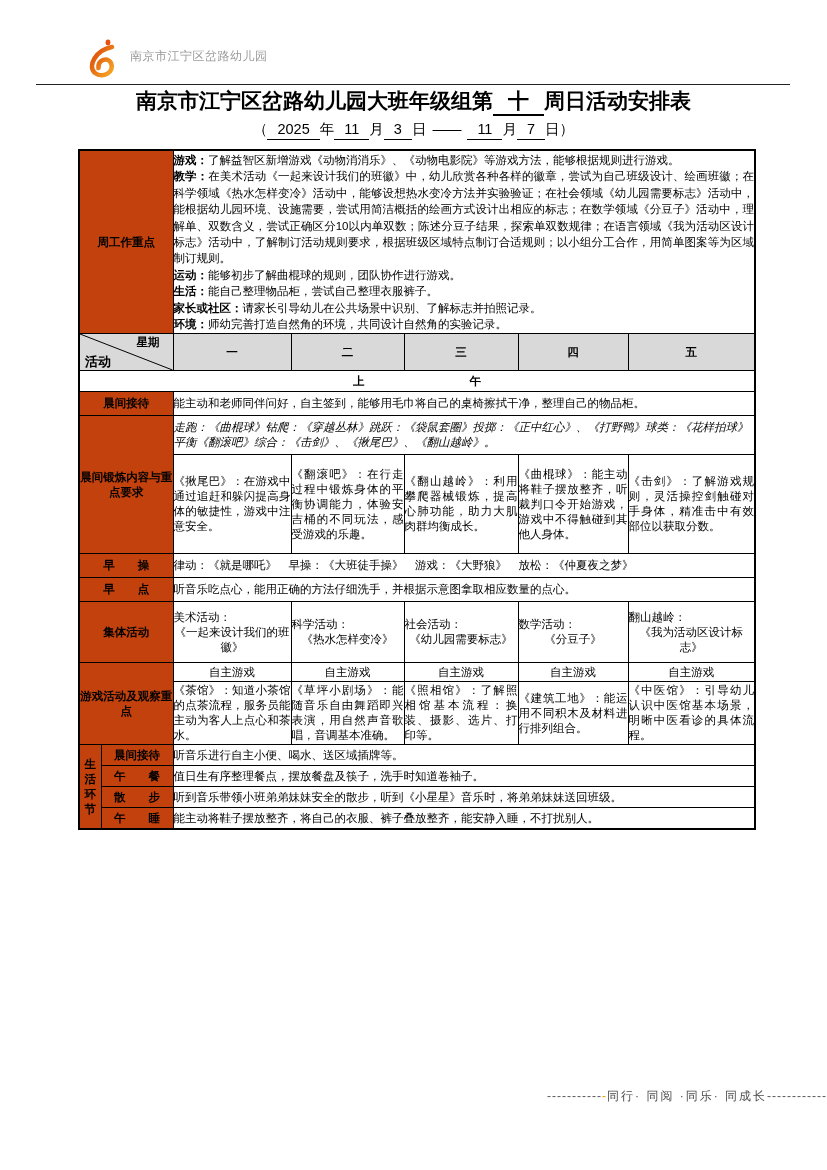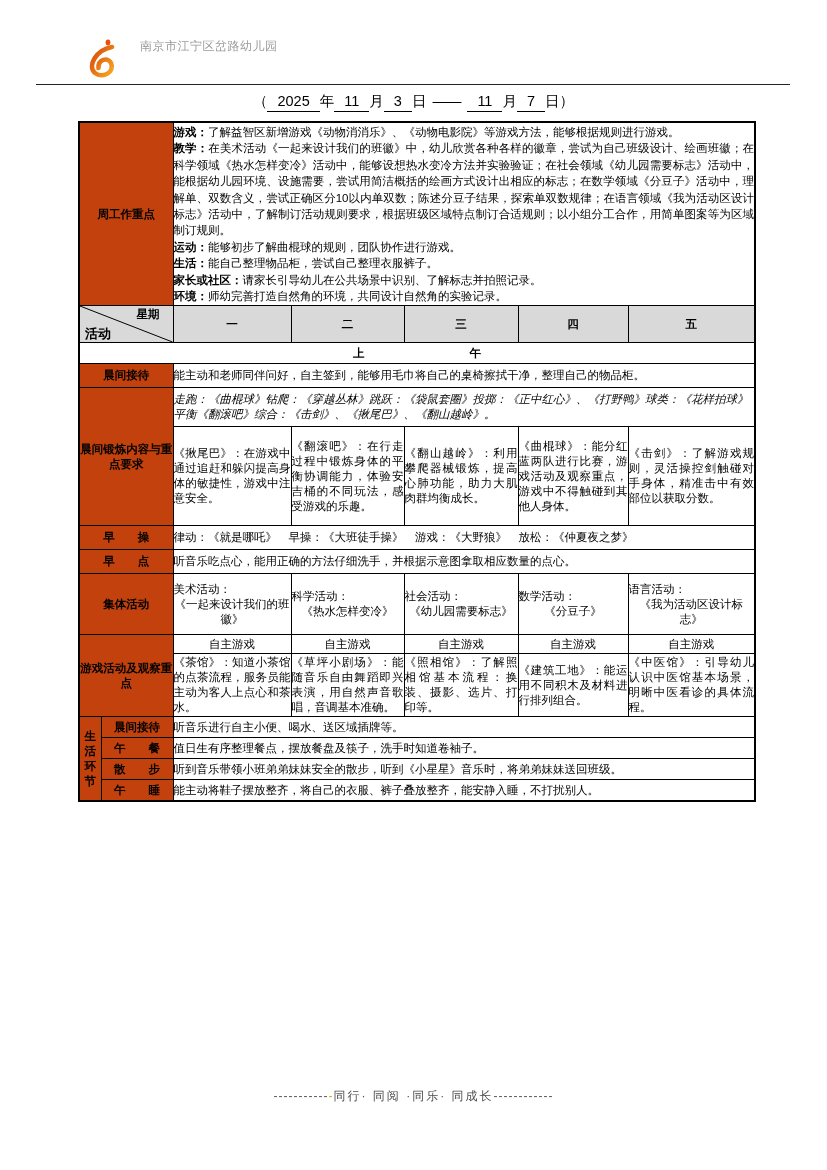--- a/index.html
+++ b/index.html
@@ -2,21 +2,21 @@
 <html><head>
 <meta charset="utf-8">
 <style>
   html,body { margin:0; padding:0; background:#e9e9e9; }
   .page {
     position:relative; width:827px; height:1170px; margin:0 auto;
     background:#ffffff; box-sizing:border-box;
     font-family:"Liberation Sans","DejaVu Sans",sans-serif; color:#000;
   }
   
-  .logo { position:absolute; left:84px; top:38px; display:flex; align-items:flex-start; gap:14px; }
+  .logo { position:absolute; left:84px; top:38px; display:flex; align-items:center; gap:4px; }
   .logo svg { width:42px; height:40px; display:block; }
   .logo-text { color:#9a9a9a; font-size:12px; padding-bottom:4px; letter-spacing:0.5px; }
   .header-rule { position:absolute; left:36px; right:37px; top:84px; border-top:1.5px solid #222; }
 
   .flow { position:absolute; top:88px; left:0; right:0; }
   .title { text-align:center; font-size:21px; font-weight:bold; margin:0; line-height:26px; }
   .blank-wk { border-bottom:2px solid #000; padding:0 15px; display:inline-block; }
   .subtitle { text-align:center; font-size:14.5px; font-weight:normal; margin-top:3px; line-height:20px; }
   .subtitle .u { border-bottom:1.5px solid #000; display:inline-block; padding:0 10px; }
   .subtitle .sep { padding:0 6px; }
@@ -40,21 +40,21 @@
   .ex-col { vertical-align:top; text-align:justify; line-height:19px; height:96px; padding:2px 5px; }
   .small-row { height:21px; }
   .col-act { vertical-align:top; height:58px; padding:2px 4px; }
   .col-act .typ { text-align:left; }
   .col-act .ttl { text-align:center; }
   .freeplay { text-align:center; height:16px; padding:0; line-height:15px; }
   .game-col { vertical-align:top; text-align:justify; line-height:13.8px; font-size:11px; height:55px; padding:2px 4px; }
   .vlabel { padding:2px 0; line-height:17px; letter-spacing:0; }
   .life-row { height:21px; }
 
-  .footer { position:absolute; top:1088px; left:0; right:0; text-align:center; font-size:12px; color:#595959; }
+  .footer { position:absolute; top:1088px; left:0; right:0; text-align:right; font-size:12px; color:#595959; }
   .footer .dash { letter-spacing:1px; }
   .footer .accent { color:#e8a000; }
   .footer .ftext { letter-spacing:2px; color:#4d4d4d; }
 </style>
 </head>
 <body>
 
 <div class="page">
 
   <div class="logo">
@@ -67,20 +67,21 @@
       </defs>
       <ellipse cx="23" cy="4.5" rx="2.4" ry="3" fill="#e8500f"></ellipse>
       <path d="M27,9 C11,12 2,28 10,35 C18,41 30,34 26,25 C23,18.5 13,21.5 13.5,30" fill="none" stroke="url(#lg)" stroke-width="4.6" stroke-linecap="round"></path>
     </svg>
     <span class="logo-text">南京市江宁区岔路幼儿园</span>
   </div>
   <div class="header-rule"></div>
 
   <div class="flow">
 
+    <h1 class="title"><span>南京市江宁区岔路幼儿园大班年级组第</span><span class="blank-wk">十</span><span>周日活动安排表</span></h1>
 
     <div class="subtitle"><span>（</span><span class="u">2025</span><span>年</span><span class="u">11</span><span>月</span><span class="u">3</span><span>日</span><span class="sep">——</span><span class="u">11</span><span>月</span><span class="u">7</span><span>日</span><span>）</span></div>
 
     <table class="sched">
       <colgroup>
         <col style="width:22px">
           <col style="width:72px">
         <col style="width:118px">
           <col style="width:113px">
           <col style="width:114px">
@@ -127,21 +128,21 @@
 
       <tr>
         <td class="lbl" colspan="2" rowspan="2">晨间锻炼内容与重点要求</td>
         <td class="rowtext ex-sum" colspan="5">走跑：《曲棍球》钻爬：《穿越丛林》跳跃：《袋鼠套圈》投掷：《正中红心》、《打野鸭》球类：《花样拍球》平衡《翻滚吧》综合：《击剑》、《揪尾巴》、《翻山越岭》。</td>
       </tr>
 
       <tr>
         <td class="ex-col">《揪尾巴》：在游戏中通过追赶和躲闪提高身体的敏捷性，游戏中注意安全。</td>
         <td class="ex-col">《翻滚吧》：在行走过程中锻炼身体的平衡协调能力，体验安吉桶的不同玩法，感受游戏的乐趣。</td>
         <td class="ex-col">《翻山越岭》：利用攀爬器械锻炼，提高心肺功能，助力大肌肉群均衡成长。</td>
-        <td class="ex-col">《曲棍球》：能分红蓝两队进行比赛，游戏活动及观察重点，游戏中不得触碰到其他人身体。</td>
+        <td class="ex-col">《曲棍球》：能主动将鞋子摆放整齐，听裁判口令开始游戏，游戏中不得触碰到其他人身体。</td>
         <td class="ex-col">《击剑》：了解游戏规则，灵活操控剑触碰对手身体，精准击中有效部位以获取分数。</td>
       </tr>
 
       <tr>
         <td class="lbl small-row" colspan="2">早　　操</td>
         <td class="rowtext" colspan="5">律动：《就是哪吒》　早操：《大班徒手操》　游戏：《大野狼》　放松：《仲夏夜之梦》</td>
       </tr>
 
       <tr>
         <td class="lbl small-row" colspan="2">早　　点</td>
@@ -160,21 +161,21 @@
         </td>
         <td class="col-act">
           <div class="typ">社会活动：</div>
           <div class="ttl">《幼儿园需要标志》</div>
         </td>
         <td class="col-act">
           <div class="typ">数学活动：</div>
           <div class="ttl">《分豆子》</div>
         </td>
         <td class="col-act">
-          <div class="typ">语言活动：</div>
+          <div class="typ">翻山越岭：</div>
           <div class="ttl">《我为活动区设计标志》</div>
         </td>
       </tr>
 
       <tr>
         <td class="lbl" colspan="2" rowspan="2">游戏活动及观察重点</td>
         <td class="freeplay">自主游戏</td>
         <td class="freeplay">自主游戏</td>
         <td class="freeplay">自主游戏</td>
         <td class="freeplay">自主游戏</td>

